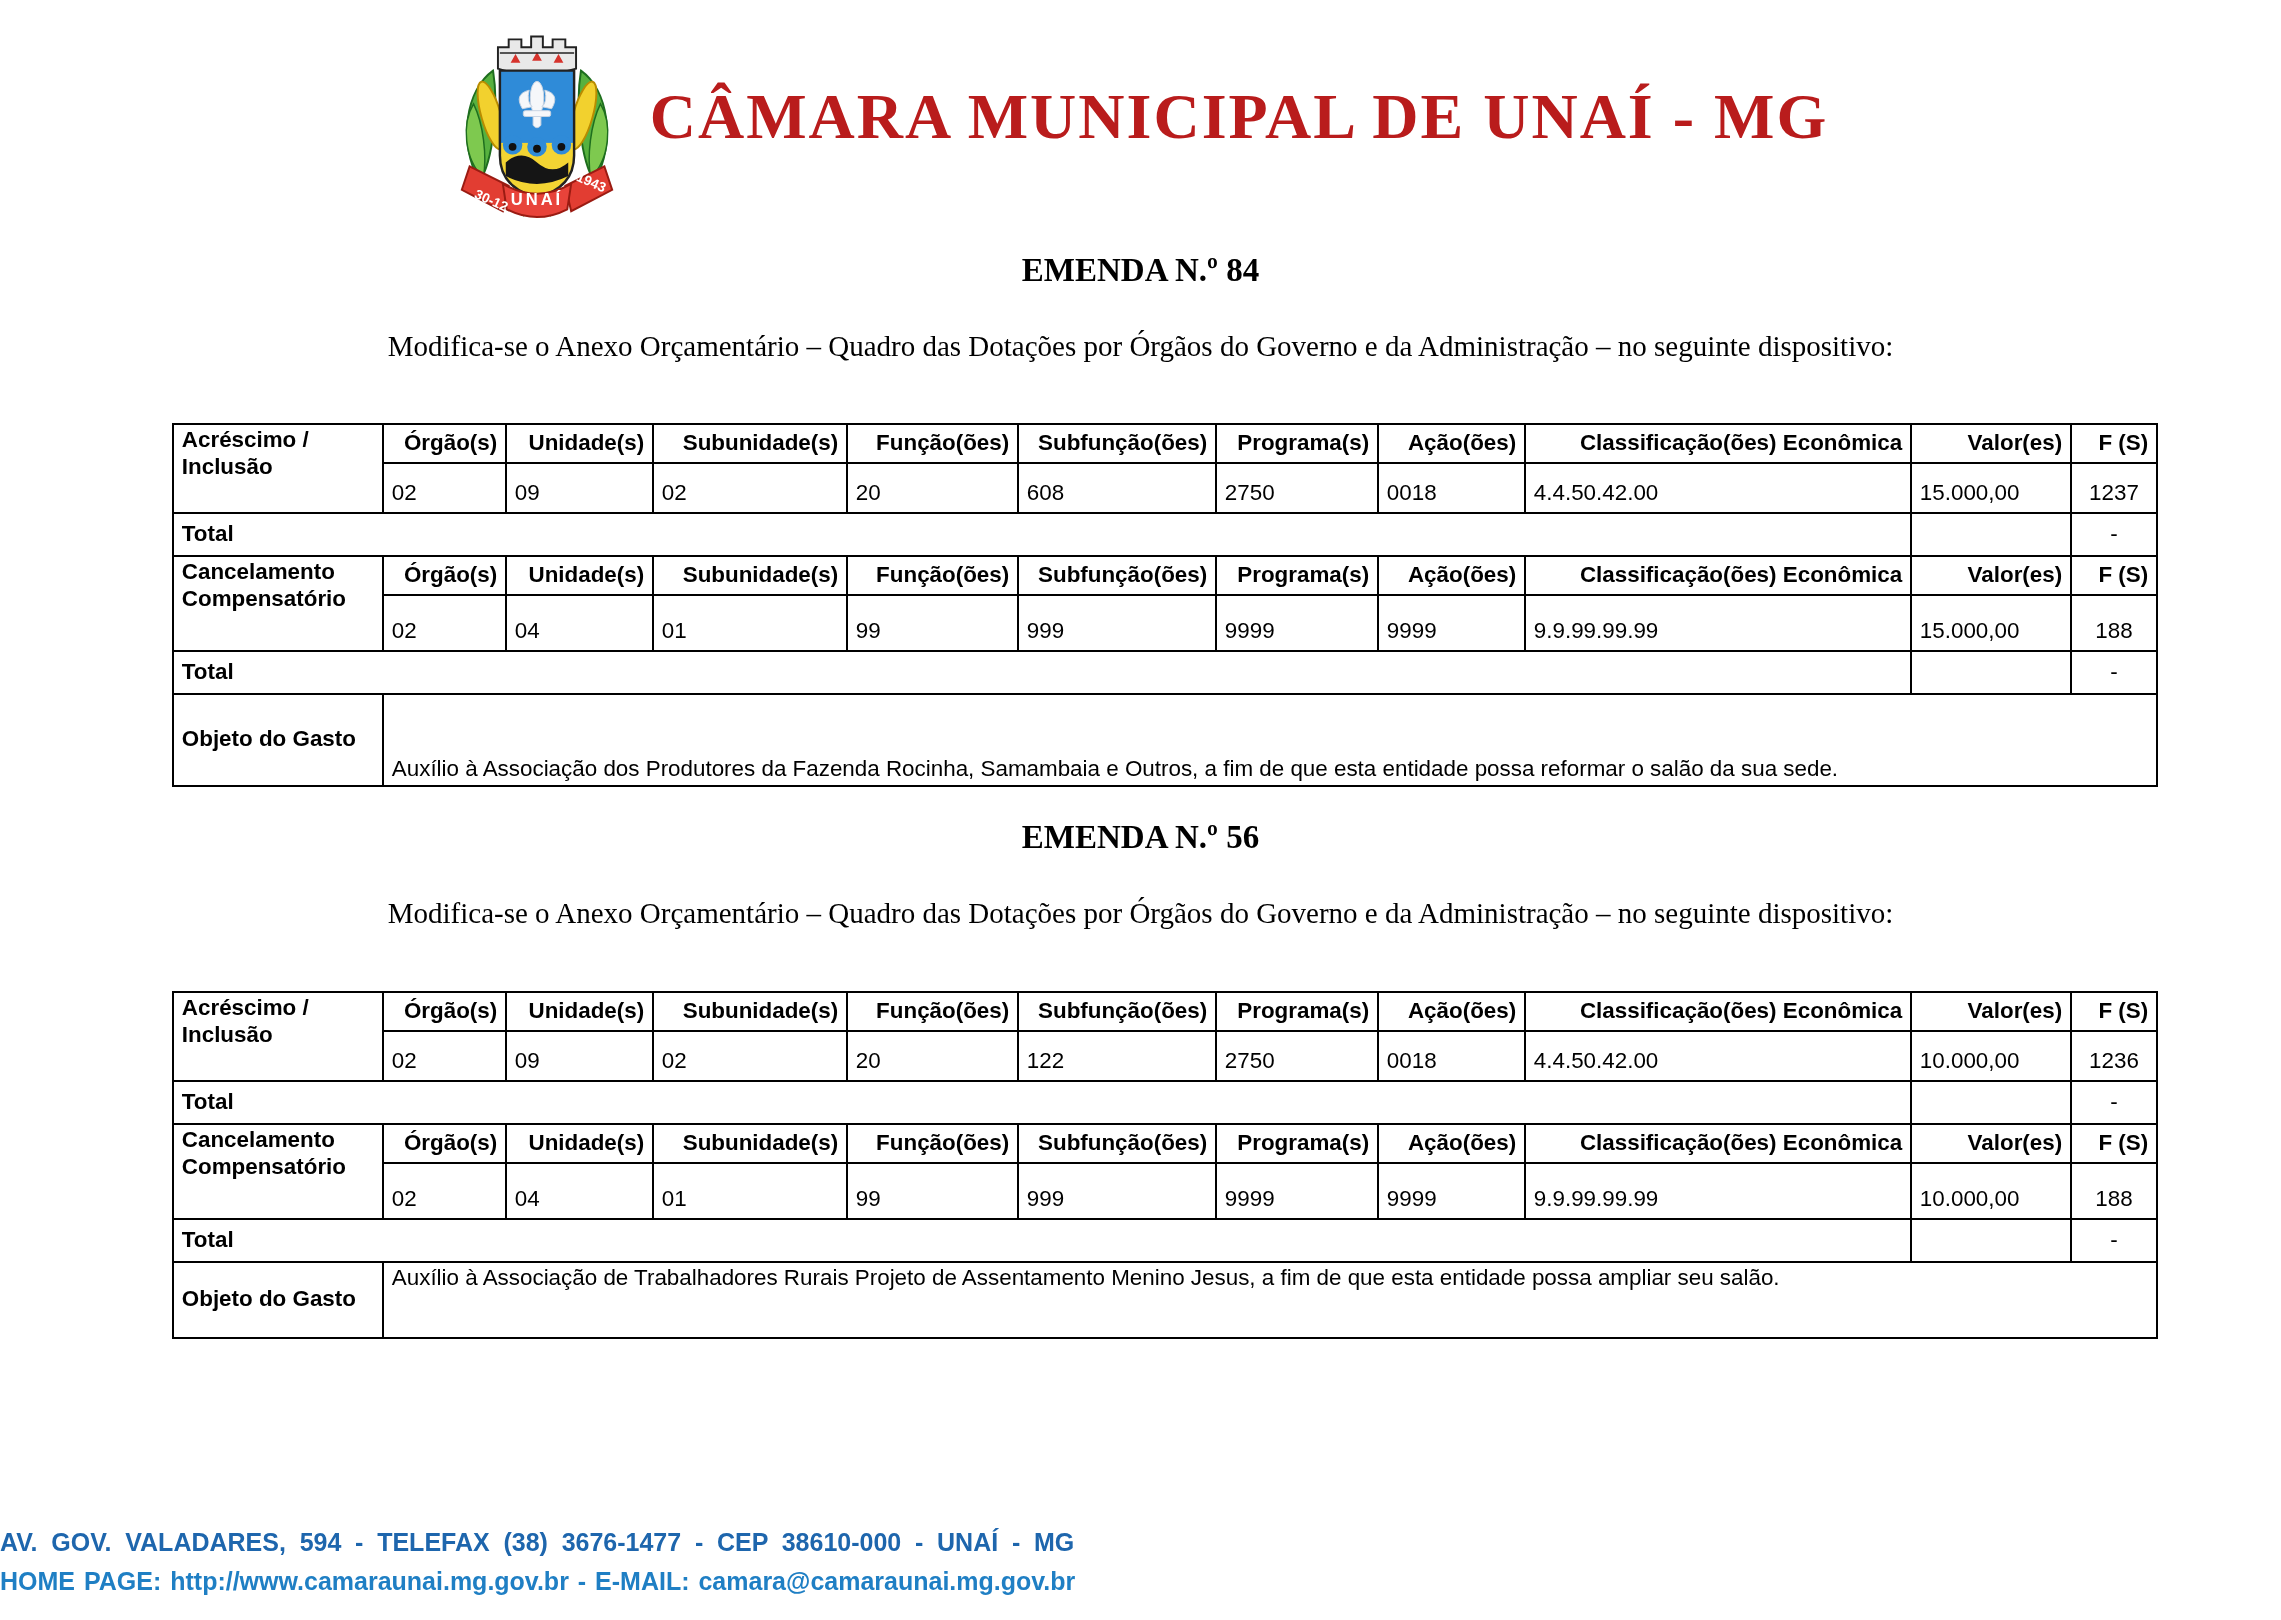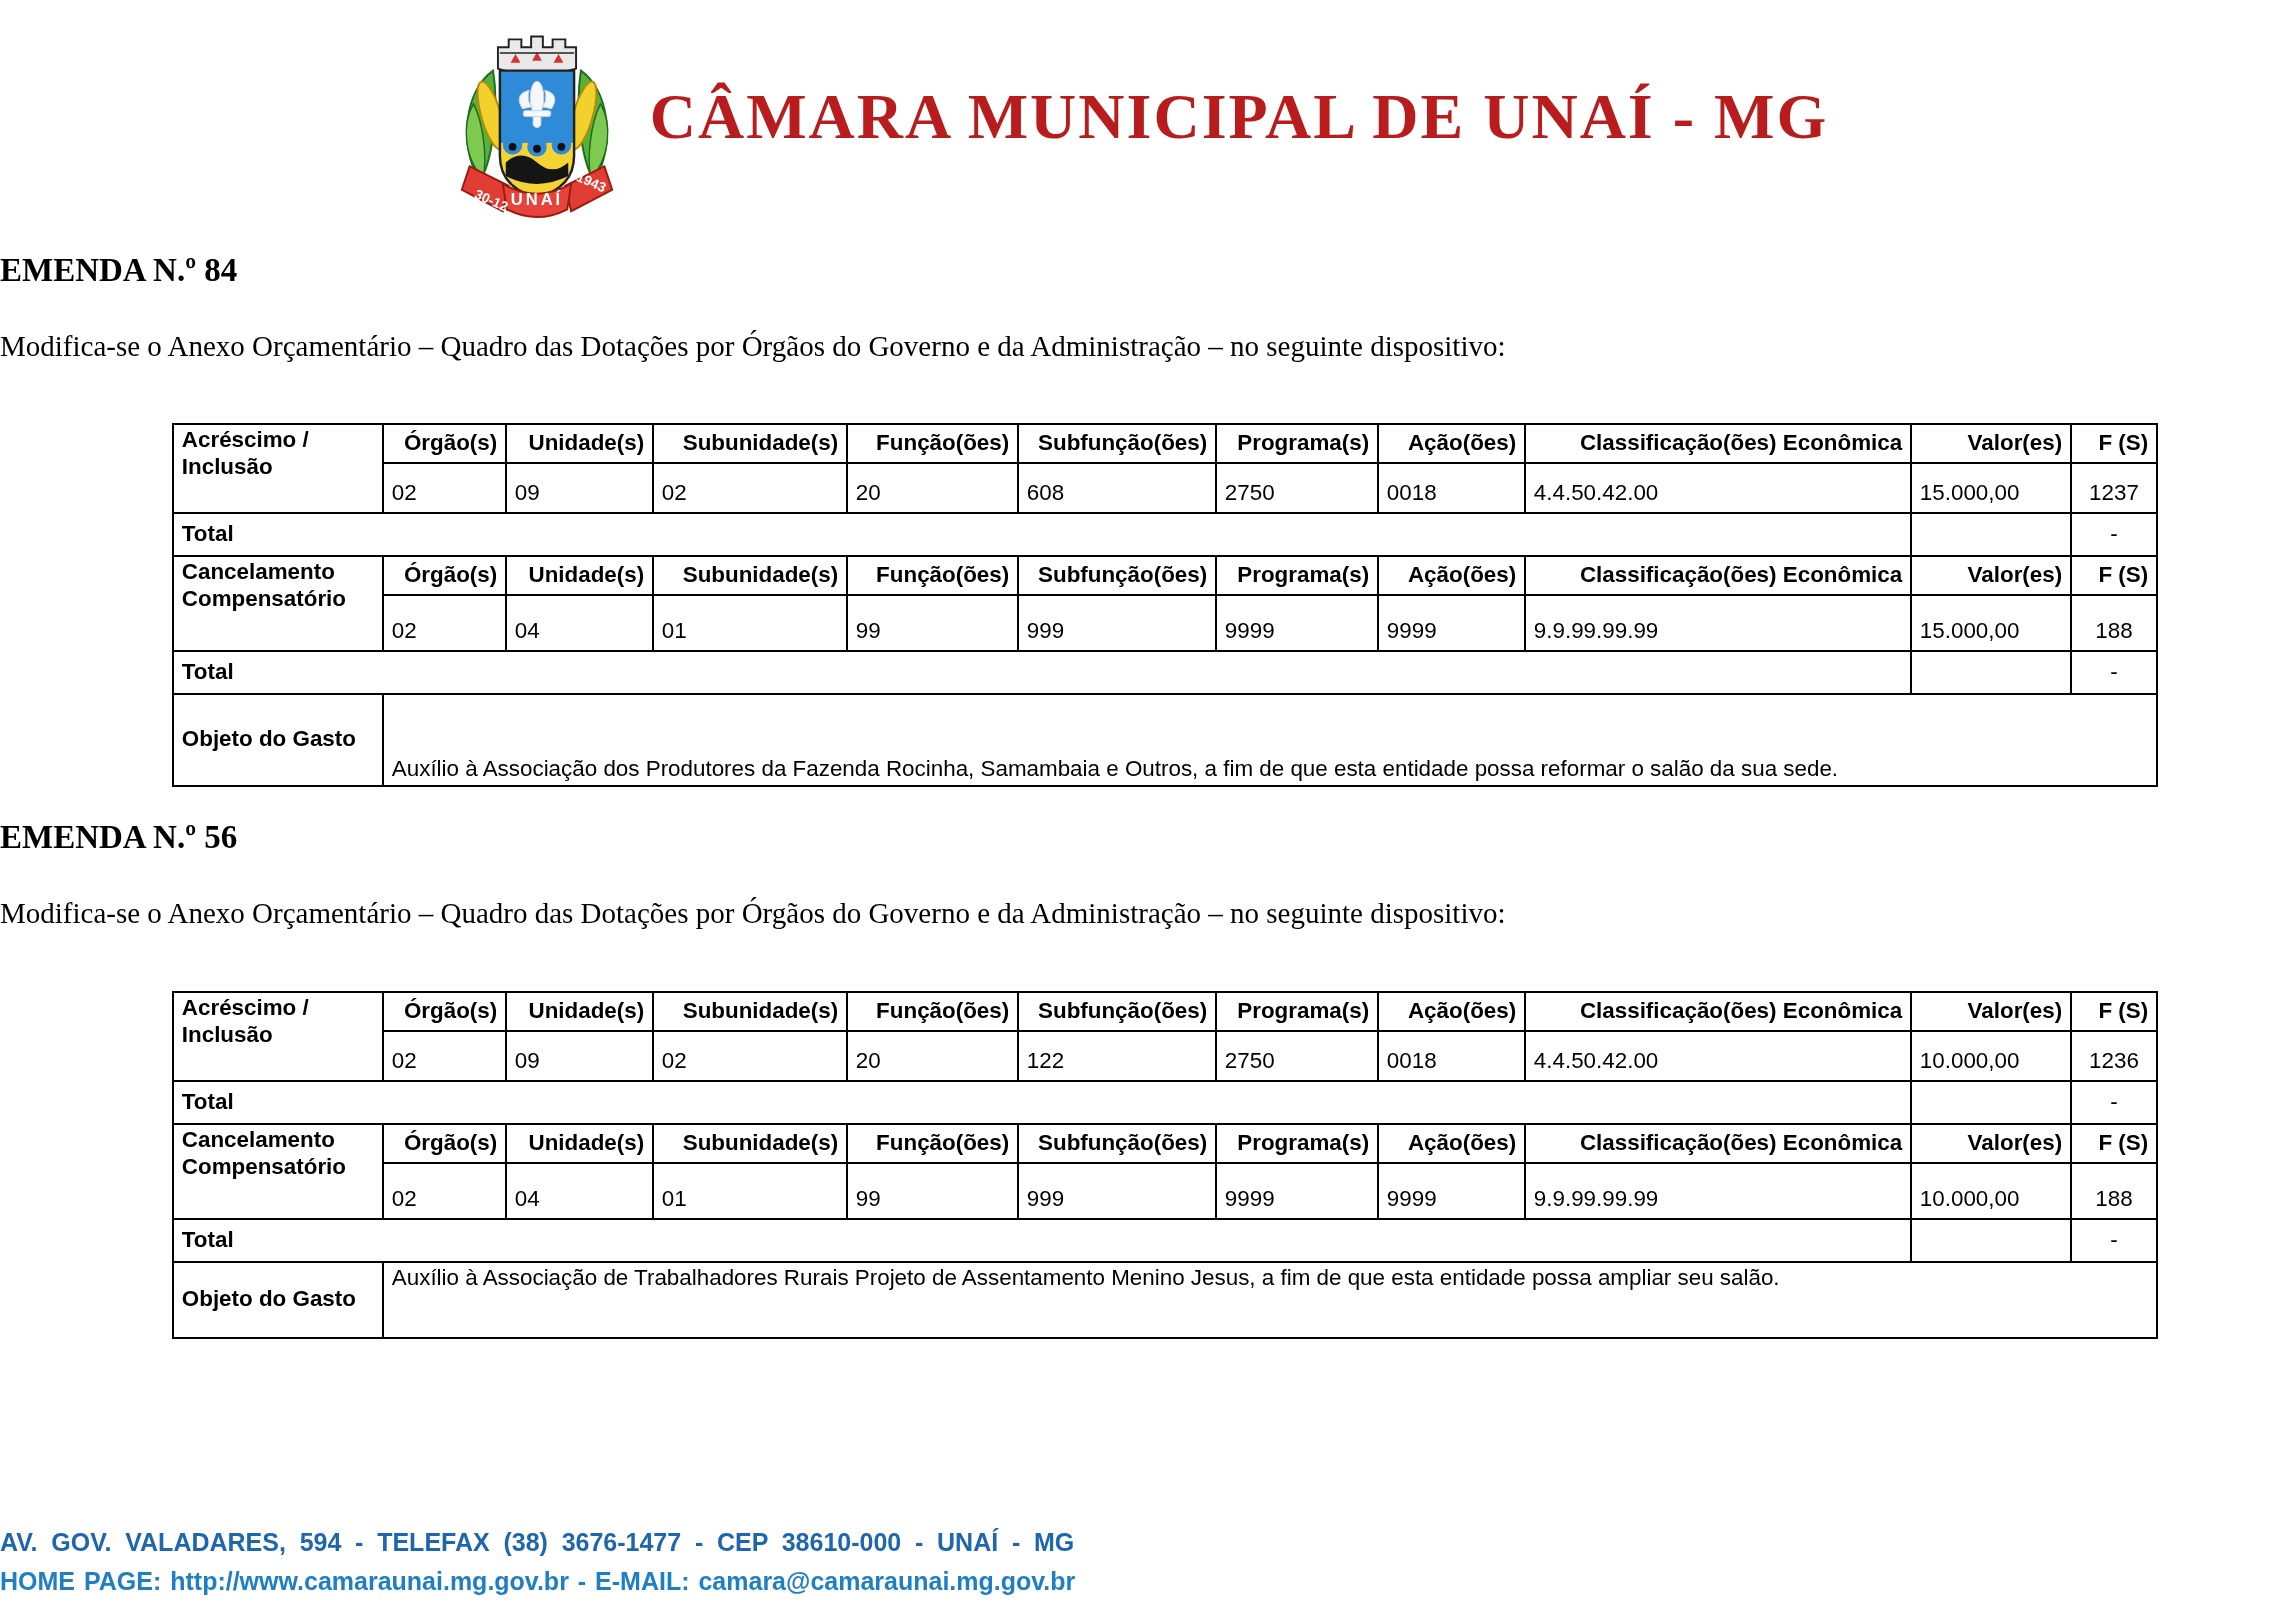--- a/index.html
+++ b/index.html
@@ -17,26 +17,26 @@
   .logo-svg { width:168px; height:207px; flex:0 0 auto; }
   .page-title {
     font-family:"Liberation Serif", serif;
     font-size:64px; font-weight:bold; letter-spacing:2px;
     color:#b91c1c; white-space:nowrap;
   }
 
   
   .emenda-title {
     position:absolute; left:0; width:100%;
-    text-align:left; font-family:"Liberation Serif", serif;
+    text-align:center; font-family:"Liberation Serif", serif;
     font-size:33px; font-weight:bold; margin:0;
   }
   .emenda-intro {
     position:absolute; left:0; width:100%;
-    font-family:"Liberation Serif", serif;
+    text-align:center; font-family:"Liberation Serif", serif;
     font-size:29px; margin:0;
   }
   #title-84 { top:252px; }
   #intro-84 { top:330px; }
   #title-85 { top:819px; }
   #intro-85 { top:897px; }
 
   
   .dotacoes-table {
     position:absolute; left:172px;

